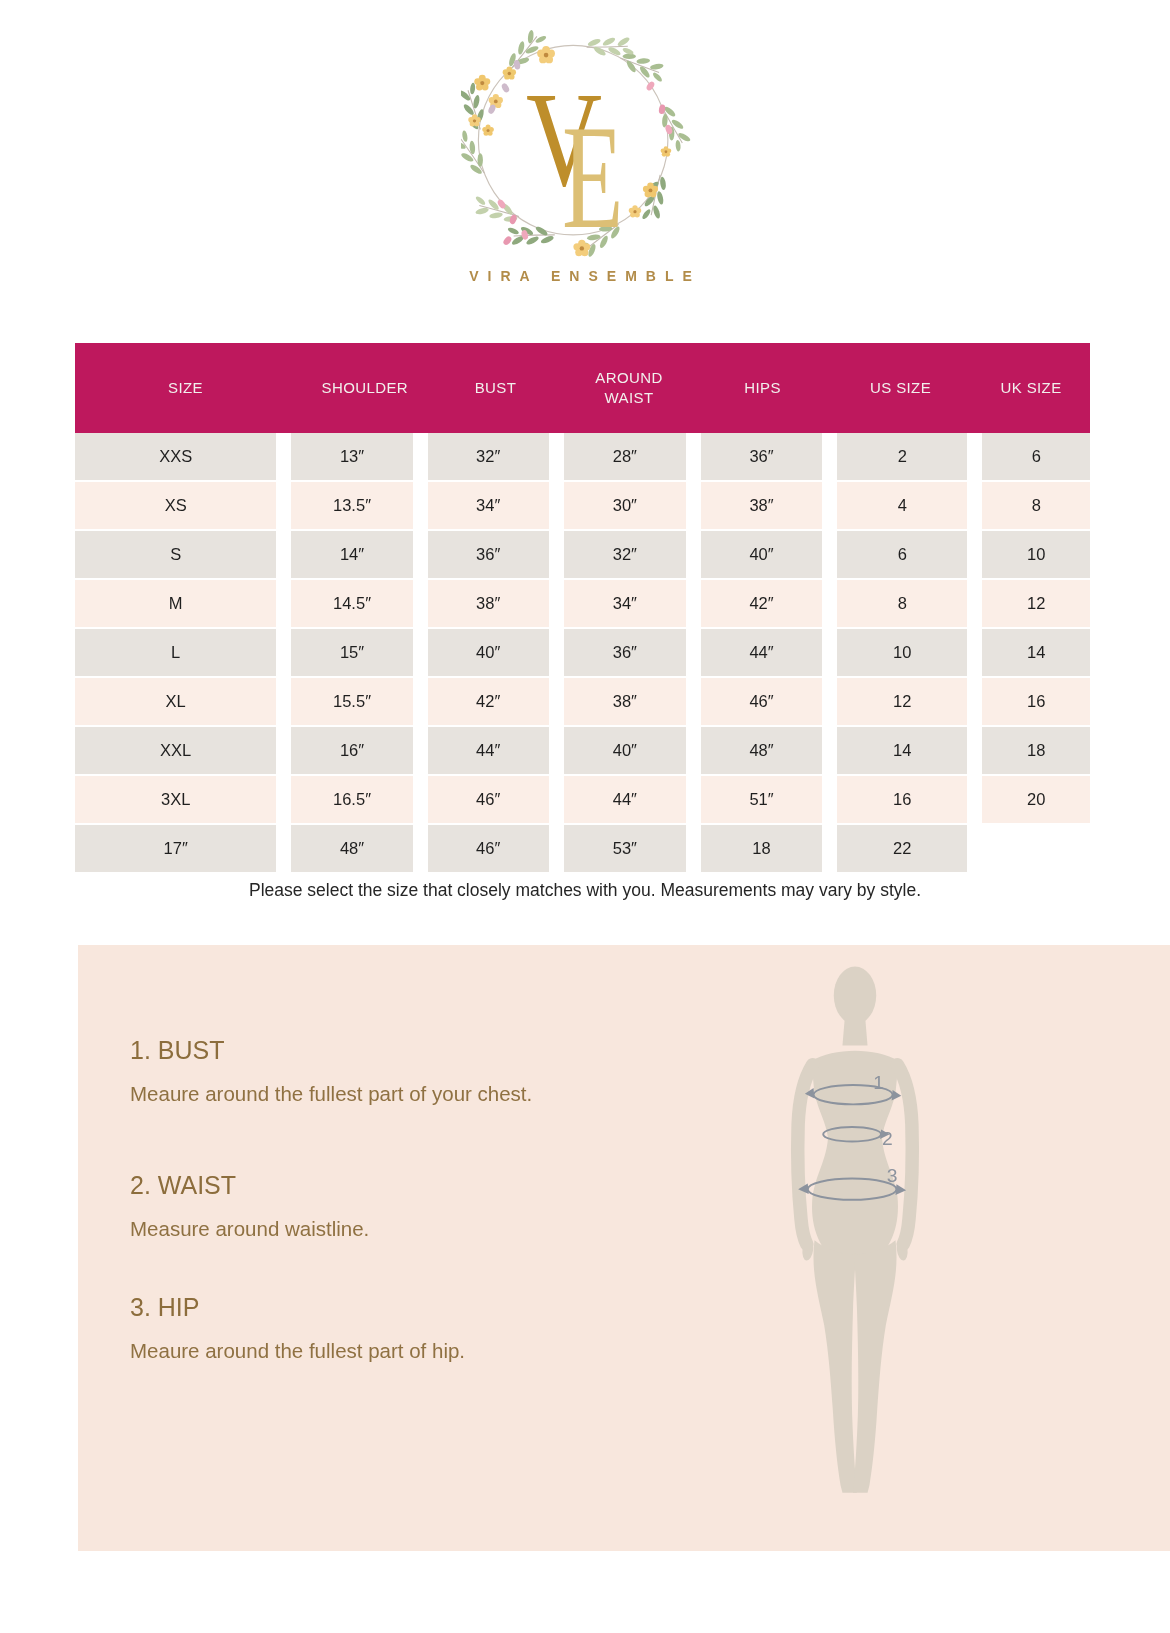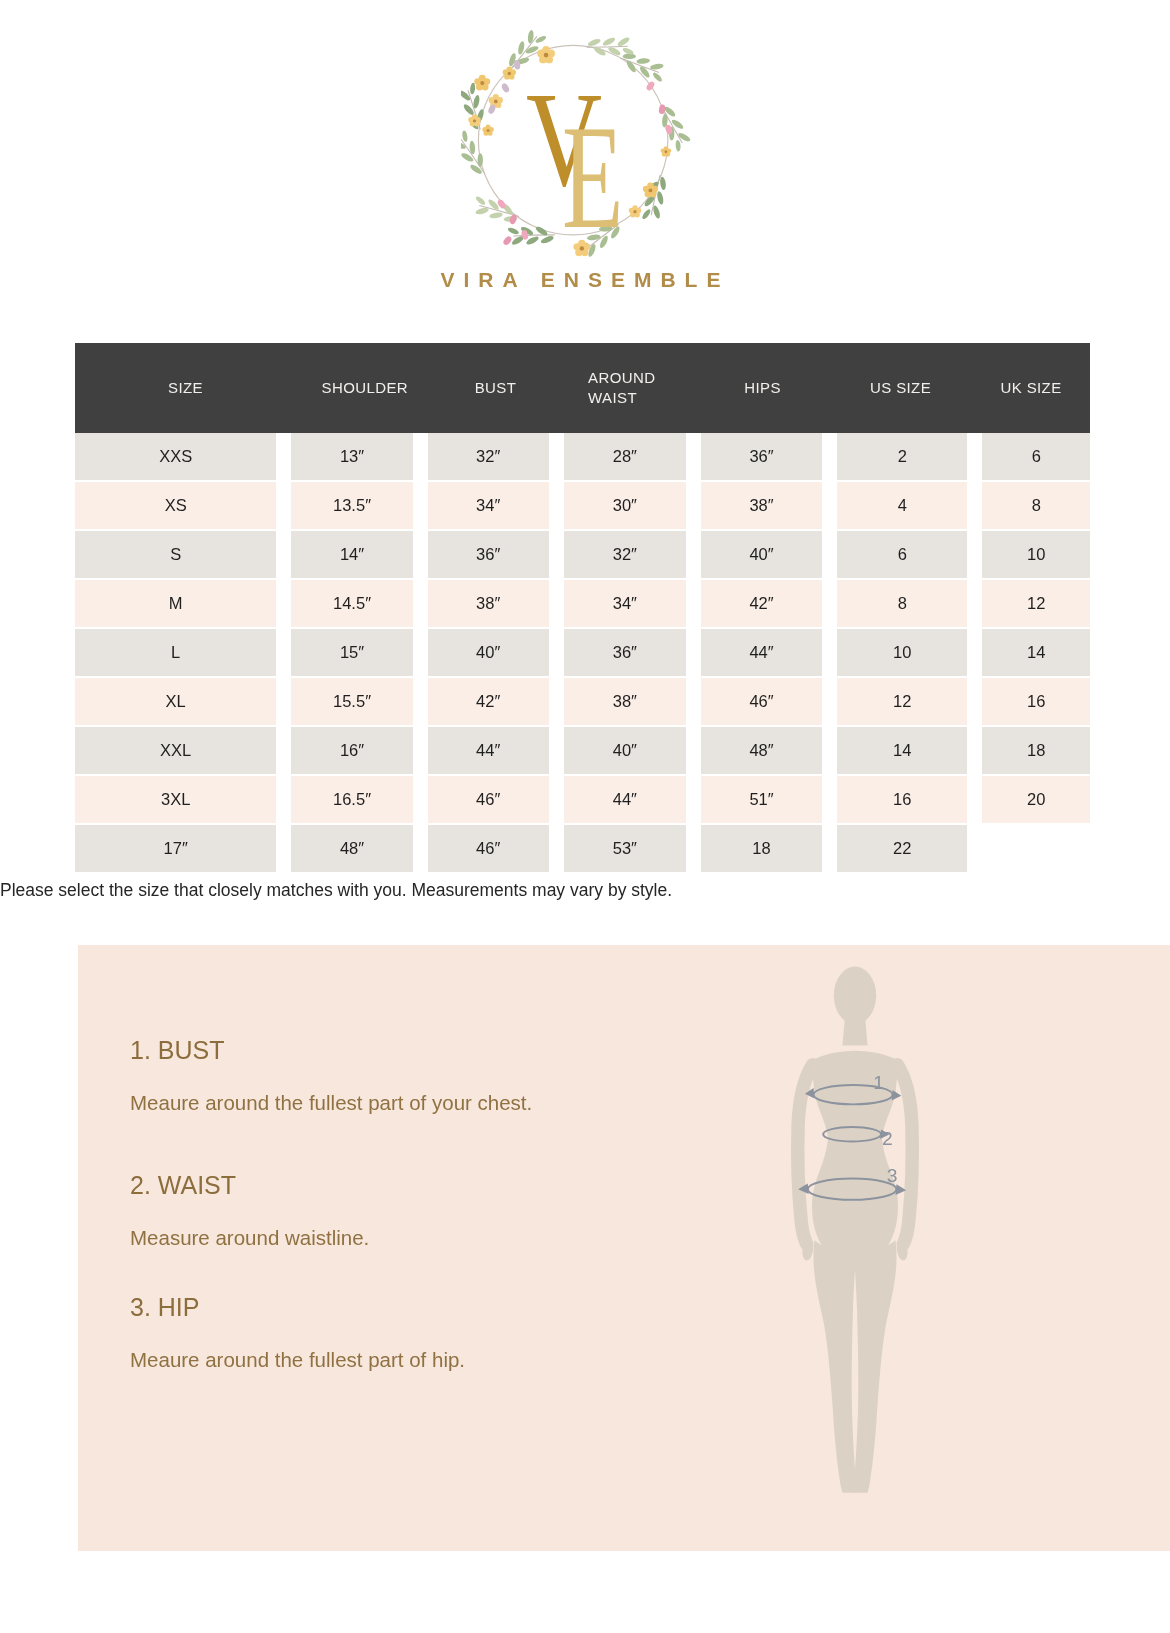--- a/index.html
+++ b/index.html
@@ -6,46 +6,46 @@
   .page{position:relative;width:1170px;height:1633px;background:#ffffff;overflow:hidden;
         font-family:"Liberation Sans",sans-serif;}
 
   
   .logo-area{position:absolute;left:0;top:0;width:100%;height:320px;}
   .wreath{position:absolute;left:461px;top:28px;}
   .mono{position:absolute;font-family:"Liberation Serif",serif;line-height:1;transform-origin:left top;}
   .mono-v{left:526px;top:72px;font-size:135px;color:#BE8E2B;transform:scaleX(.78);}
   .mono-e{left:562px;top:103px;font-size:148px;color:#DCBF75;transform:scaleX(.68);}
   .brand-name{position:absolute;left:0;top:268px;width:100%;text-align:center;
-      font-size:21px;font-weight:bold;letter-spacing:9px;color:#B28C49;}
+      font-size:14px;font-weight:bold;letter-spacing:9px;color:#B28C49;}
 
   
   .size-table{position:absolute;left:75px;top:343px;width:1015px;}
   .thead{display:grid;grid-template-columns:221fr 133fr 133fr 134fr 133fr 143fr 118fr;
-      align-items:center;height:90px;background:#404040;color:#F2F0ED;
-      font-size:15px;letter-spacing:.4px;text-align:left;}
+      align-items:center;height:90px;background:#be185d;color:#F2F0ED;
+      font-size:15px;letter-spacing:.4px;text-align:center;}
   .thead .hcell{max-width:82px;margin:0 auto;line-height:1.35;white-space:normal;}
   .tbody{display:grid;grid-template-columns:221fr 133fr 133fr 134fr 133fr 143fr 118fr;
       gap:2px 15px;background:#ffffff;margin-top:0px;}
   .cell{height:47px;display:flex;align-items:center;justify-content:center;
       font-size:16.5px;color:#1F1F1F;}
   .cell.gray{background:#E7E3DE;}
   .cell.cream{background:#FBEEE7;}
 
-  .note{position:absolute;left:0;top:880px;width:1170px;text-align:left;
+  .note{position:absolute;left:0;top:880px;width:1170px;text-align:center;
       font-size:17.5px;color:#262626;}
 
   
   .guide-panel{position:absolute;left:78px;top:945px;width:1092px;height:606px;background:#F8E7DD;}
   .guide-item{position:absolute;left:52px;width:560px;}
   .guide-item.g1{top:90px;}
   .guide-item.g2{top:225px;}
   .guide-item.g3{top:347px;}
   .guide-title{font-size:25px;color:#8C6D3C;line-height:1.2;}
-  .guide-desc{margin-top:25px;font-size:20.5px;color:#8F7142;line-height:1.3;}
+  .guide-desc{margin-top:16px;font-size:20.5px;color:#8F7142;line-height:1.3;}
   .figure-svg{position:absolute;left:667px;top:8px;}
   .fig-num{font-family:"Liberation Sans",sans-serif;font-size:20px;fill:#8C939E;}
 </style>
 </head>
 <body>
 
 <div class="page">
 
   <div class="logo-area">
     <svg class="wreath" width="232" height="232" viewBox="0 0 240 240">

